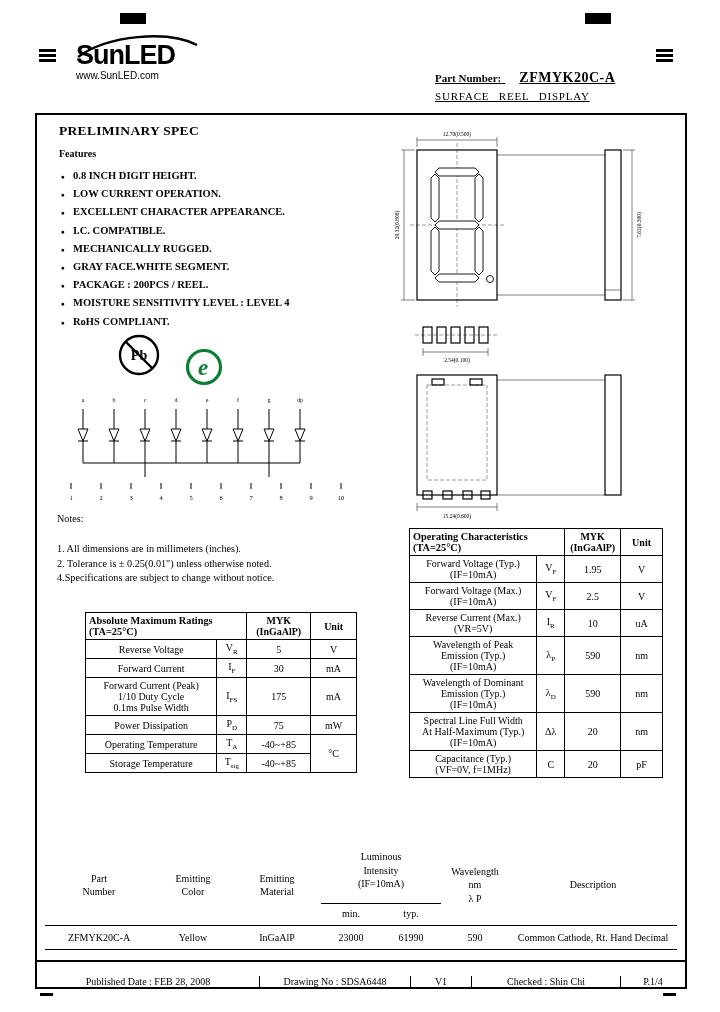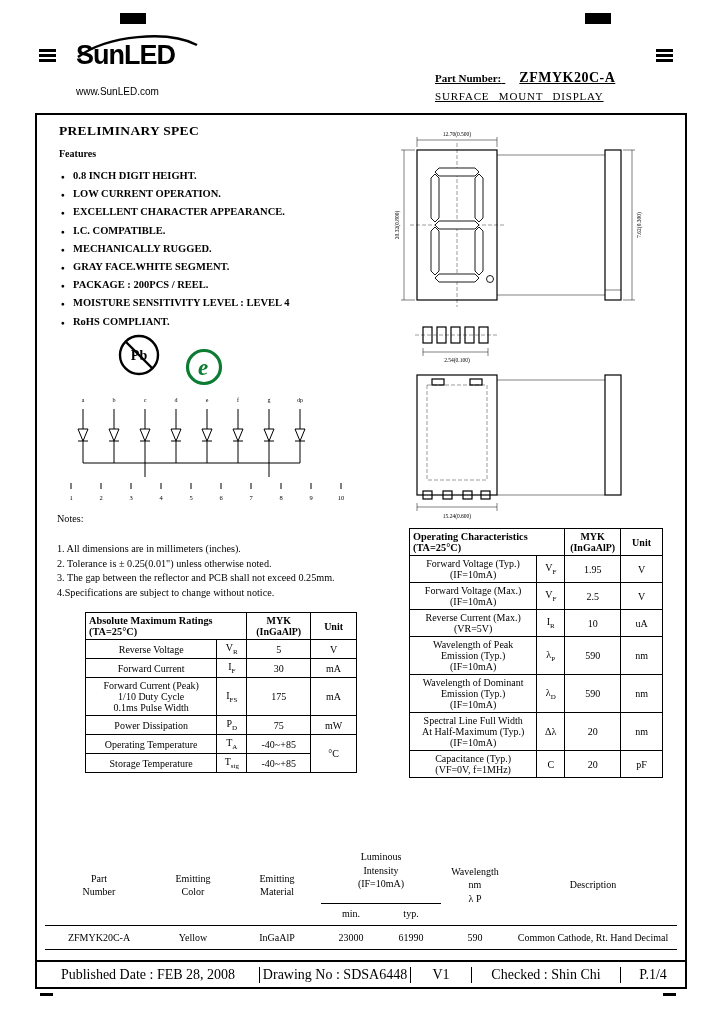--- a/index.html
+++ b/index.html
@@ -14,21 +14,21 @@
   
   .tribar{position:absolute;width:17px;}
   .tribar i{display:block;height:3px;background:#000;margin-bottom:2px;}
   .tb-left{left:39px;top:49px;}
   .tb-right{left:656px;top:49px;}
   
   .logo-block{position:absolute;left:76px;top:40px;width:150px;}
   .logo-swoosh{position:absolute;left:-2px;top:-8px;}
   .logo-text{font-family:"Liberation Sans",sans-serif;font-weight:800;font-size:27px;
              letter-spacing:-1px;line-height:30px;}
-  .logo-url{font-family:"Liberation Sans",sans-serif;font-size:10px;margin-top:16px;}
+  .logo-url{font-family:"Liberation Sans",sans-serif;font-size:10px;margin-top:0px;}
   
   .pn-block{position:absolute;left:435px;top:68px;width:240px;text-decoration:underline;}
   .pn-line{white-space:nowrap;}
   .pn-label{font-weight:bold;font-size:11px;}
   .pn-value{font-weight:bold;font-size:14px;margin-left:14px;letter-spacing:0.5px;}
   .pn-subtitle{font-size:11px;margin-top:4px;letter-spacing:0.8px;word-spacing:6px;}
   
   .frame{position:absolute;left:35px;top:113px;width:648px;height:872px;border:2px solid #000;}
   .prelim{position:absolute;left:22px;top:8px;font-size:13.5px;font-weight:bold;letter-spacing:0.3px;}
   .features-heading{position:absolute;left:22px;top:33px;font-size:10px;font-weight:bold;}
@@ -73,21 +73,21 @@
   .sh-lum{grid-column:4 / span 2;grid-row:1;border-bottom:1px solid #000;padding-bottom:12px;}
   .sh-wave{grid-column:6;grid-row:1 / span 2;}
   .sh-desc{grid-column:7;grid-row:1 / span 2;}
   .sh-min{grid-column:4;grid-row:2;padding-top:3px;}
   .sh-typ{grid-column:5;grid-row:2;padding-top:3px;}
   .sel-row{display:grid;grid-template-columns:108px 80px 88px 60px 60px 68px 1fr;
            border-top:1.2px solid #000;border-bottom:1.2px solid #000;
            margin-top:5px;padding:6px 0;text-align:center;}
   
   .footer{position:absolute;left:0;right:0;bottom:0;height:25px;border-top:2px solid #000;
-          display:flex;font-size:14px;align-items:center;}
+          display:flex;font-size:10px;align-items:flex-end;}
   .fc{border-right:1.5px solid #000;display:flex;align-items:center;justify-content:center;}
   .fc.last{border-right:none;flex:1;}
 </style>
 </head>
 <body>
 
 <div class="page">
 
   <div class="mark mark-tl"></div>
   <div class="mark mark-tr"></div>
@@ -111,21 +111,21 @@
     </svg>
     <div class="logo-text">SunLED</div>
     <div class="logo-url">www.SunLED.com</div>
   </div>
 
   <div class="pn-block">
     <div class="pn-line">
       <span class="pn-label">Part Number:</span>
       <span class="pn-value">ZFMYK20C-A</span>
     </div>
-    <div class="pn-subtitle">SURFACE MOUNT DISPLAY</div>
+    <div class="pn-subtitle">SURFACE REEL DISPLAY</div>
   </div>
 
   <div class="frame">
 
     <div class="prelim">PRELIMINARY SPEC</div>
     <div class="features-heading">Features</div>
     <ul class="features" id="features">
         <li>0.8 INCH DIGIT HEIGHT.</li>
         <li>LOW CURRENT OPERATION.</li>
         <li>EXCELLENT CHARACTER APPEARANCE.</li>
@@ -212,21 +212,20 @@
         <text x="256" y="113" text-anchor="middle" font-size="6.5" class="circ-txt">9</text>
         <line x1="286" y1="96" x2="286" y2="102" class="cw"></line>
         <text x="286" y="113" text-anchor="middle" font-size="6.5" class="circ-txt">10</text>
       </svg>
 
     <div class="notes">
       <div class="notes-heading">Notes:</div>
       <div class="note-lines" id="note-lines">
           <div>1. All dimensions are in millimeters (inches).</div>
           <div>2. Tolerance is ± 0.25(0.01") unless otherwise noted.</div>
-          <div>3. The gap between the reflector and PCB shall not exceed 0.25mm.</div>
           <div>4.Specifications are subject to change without notice.</div>
         </div>
     </div>
 
     <table class="spec abs-table">
       <colgroup>
           <col style="width:132px">
           <col style="width:30px">
           <col style="width:64px">
           <col style="width:46px">

